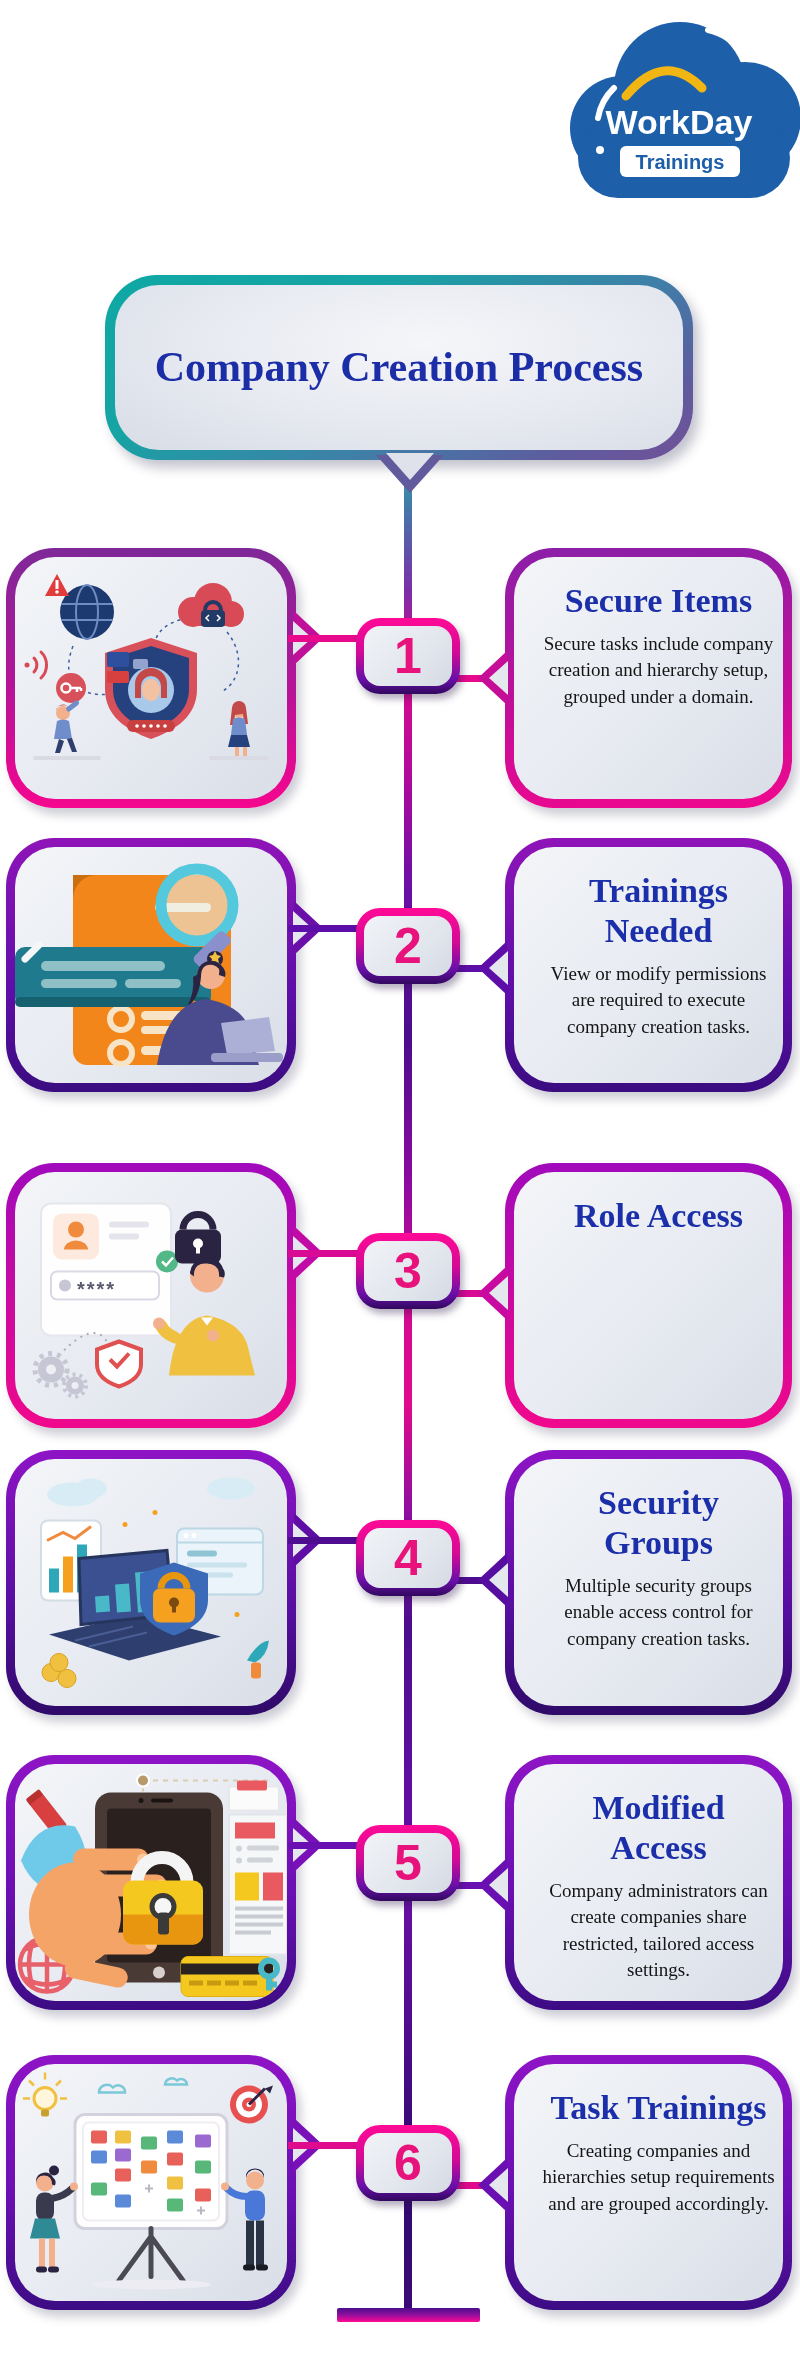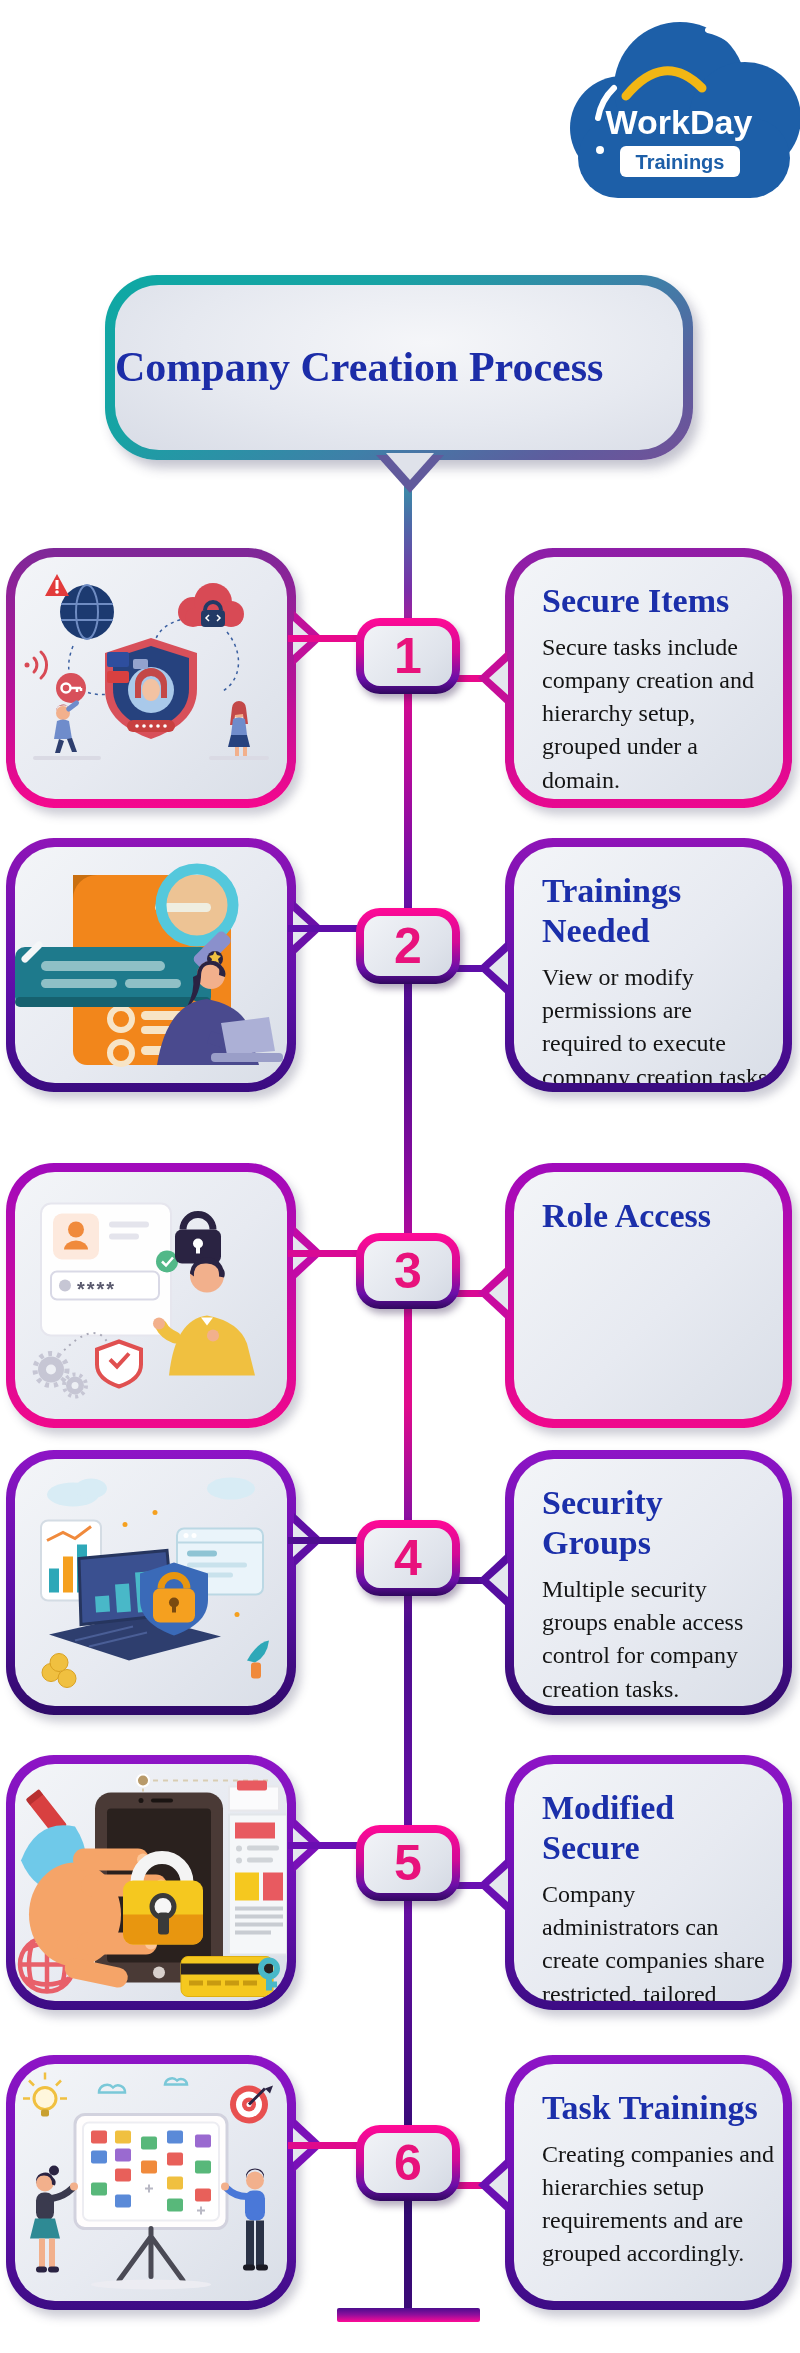--- a/index.html
+++ b/index.html
@@ -11,42 +11,42 @@
   .logo{position:absolute;left:560px;top:0;width:240px;height:215px;}
   .logo svg{width:100%;height:100%;display:block;}
 
   
   .banner{position:absolute;left:105px;top:275px;width:588px;height:185px;border-radius:52px;
           padding:10px;box-sizing:border-box;
           background:linear-gradient(150deg,#0EA8A4 0%,#17A3A4 32%,#3F7FA8 62%,#5E5C9E 84%,#735098 100%);
           box-shadow:6px 8px 12px rgba(60,60,95,.30);}
   .banner-inner{width:100%;height:100%;border-radius:44px;
           background:radial-gradient(ellipse at 55% 35%,#F5F6F9 0%,#E6E9F0 55%,#D8DCE6 100%);
-          display:flex;align-items:center;justify-content:flex-start;text-align:center;}
+          display:flex;align-items:center;justify-content:center;text-align:center;}
   .banner-inner h1{margin:0;font-size:42px;line-height:1.25;font-weight:bold;color:#1C2DA8;
           font-family:"Liberation Serif",serif;}
   .banner-tail{position:absolute;left:271px;bottom:-33px;width:0;height:0;
           border-left:34px solid transparent;border-right:34px solid transparent;
           border-top:38px solid #615A9C;}
   .banner-tail-in{position:absolute;left:281px;bottom:-20px;width:0;height:0;
           border-left:24px solid transparent;border-right:24px solid transparent;
           border-top:27px solid #DFE2EA;}
 
   
   .timeline{position:absolute;left:404px;top:462px;width:8px;height:1848px;
       background:linear-gradient(180deg,#2FA3A8 0%,#4A6FA8 3%,#7B2DA8 7%,#E00A8C 11%,
         #B00A9C 17%,#6B0FA6 23%,#4B0D8C 31%,#8C0AA0 39%,#D20A94 45%,#E00A8C 51%,
         #8C0FA0 57%,#4B0D8C 63%,#5E0EA0 71%,#6B0FA6 77%,#4E0C8C 85%,#2E0A6E 93%,#3C0A78 100%);}
   .timeline-end{position:absolute;left:337px;top:2308px;width:143px;height:14px;border-radius:2px;
       background:linear-gradient(180deg,#4B0D8C 0%,#8A0F9C 45%,#FF0A96 100%);}
 
   
   .row{position:absolute;left:0;width:800px;}
   .card{position:absolute;top:0;height:100%;border-radius:48px;padding:9px;box-sizing:border-box;
-        box-shadow:5px 7px 10px rgba(60,60,95,.26);}
+        box-shadow:5px 7px 10px rgba(60,60,95,.26);text-align:center;}
   .card-inner{position:relative;width:100%;height:100%;border-radius:40px;overflow:hidden;
         background:linear-gradient(135deg,#F3F5F8 0%,#E7EAF1 55%,#D9DEE7 100%);}
   .art{left:6px;width:290px;}
   .txt{left:505px;width:287px;}
   .art svg{position:absolute;inset:0;width:100%;height:100%;}
 
   .b1l{background:linear-gradient(180deg,#7E2898 0%,#B81297 55%,#F5078E 100%);}
   .b1t{background:linear-gradient(175deg,#8A1FA8 0%,#C60D98 60%,#F0088E 100%);}
   .b2 {background:linear-gradient(180deg,#8F14B8 0%,#5E0EA8 60%,#3A0C80 100%);}
   .b3 {background:linear-gradient(180deg,#A00ABC 0%,#C90AA0 50%,#F0088C 100%);}
@@ -72,21 +72,21 @@
          background:linear-gradient(180deg,#FF0A96 0%,#D40A96 45%,#6A0FA8 80%,#30085E 100%);
          box-shadow:3px 5px 7px rgba(40,20,70,.35);}
   .badge-in{width:100%;height:100%;border-radius:16px;
          background:linear-gradient(135deg,#F1F3F7 0%,#DFE3EB 70%,#D4D9E3 100%);
          display:flex;align-items:center;justify-content:center;
          font-family:"Liberation Sans",sans-serif;font-weight:bold;font-size:50px;color:#E8127C;}
 
   .txt .card-inner{padding:24px 8px 0 28px;box-sizing:border-box;}
   .txt h2{margin:0 0 10px 0;font-size:34px;line-height:1.18;font-weight:bold;color:#1B2FAA;
           font-family:"Liberation Serif",serif;}
-  .txt p{margin:0;width:233px;font-size:24px;line-height:1.38;color:#141414;
+  .txt p{margin:0;width:233px;font-size:19px;line-height:1.38;color:#141414;
          font-family:"Liberation Serif",serif;}
 </style>
 </head>
 <body>
 
 <div class="stage">
 
   <div class="logo">
     <svg viewBox="0 0 240 215">
       <g fill="#1D5FA8">
@@ -451,21 +451,21 @@
     </div>
     <div class="arm arm-l" style="background:#6A0FB2"></div>
     <div class="arm arm-r" style="background:#6A0FB2"></div>
     <div class="badge">
       <div class="badge-in">5</div>
     </div>
     <div class="card txt b5" style="--tail:#6A0FB2">
       <div class="tail tail-l"></div>
         <div class="tail tail-l-in"></div>
       <div class="card-inner">
-        <h2>Modified Secure</h2>
+        <h2>Modified Access</h2>
         <p>Company administrators can create companies share restricted, tailored access settings.</p>
       </div>
     </div>
   </section>
 
   <section class="row" style="top:2055px;height:255px">
     <div class="card art b5" style="--tail:#7A10B8">
       <div class="tail tail-r"></div>
         <div class="tail tail-r-in"></div>
       <div class="card-inner">

